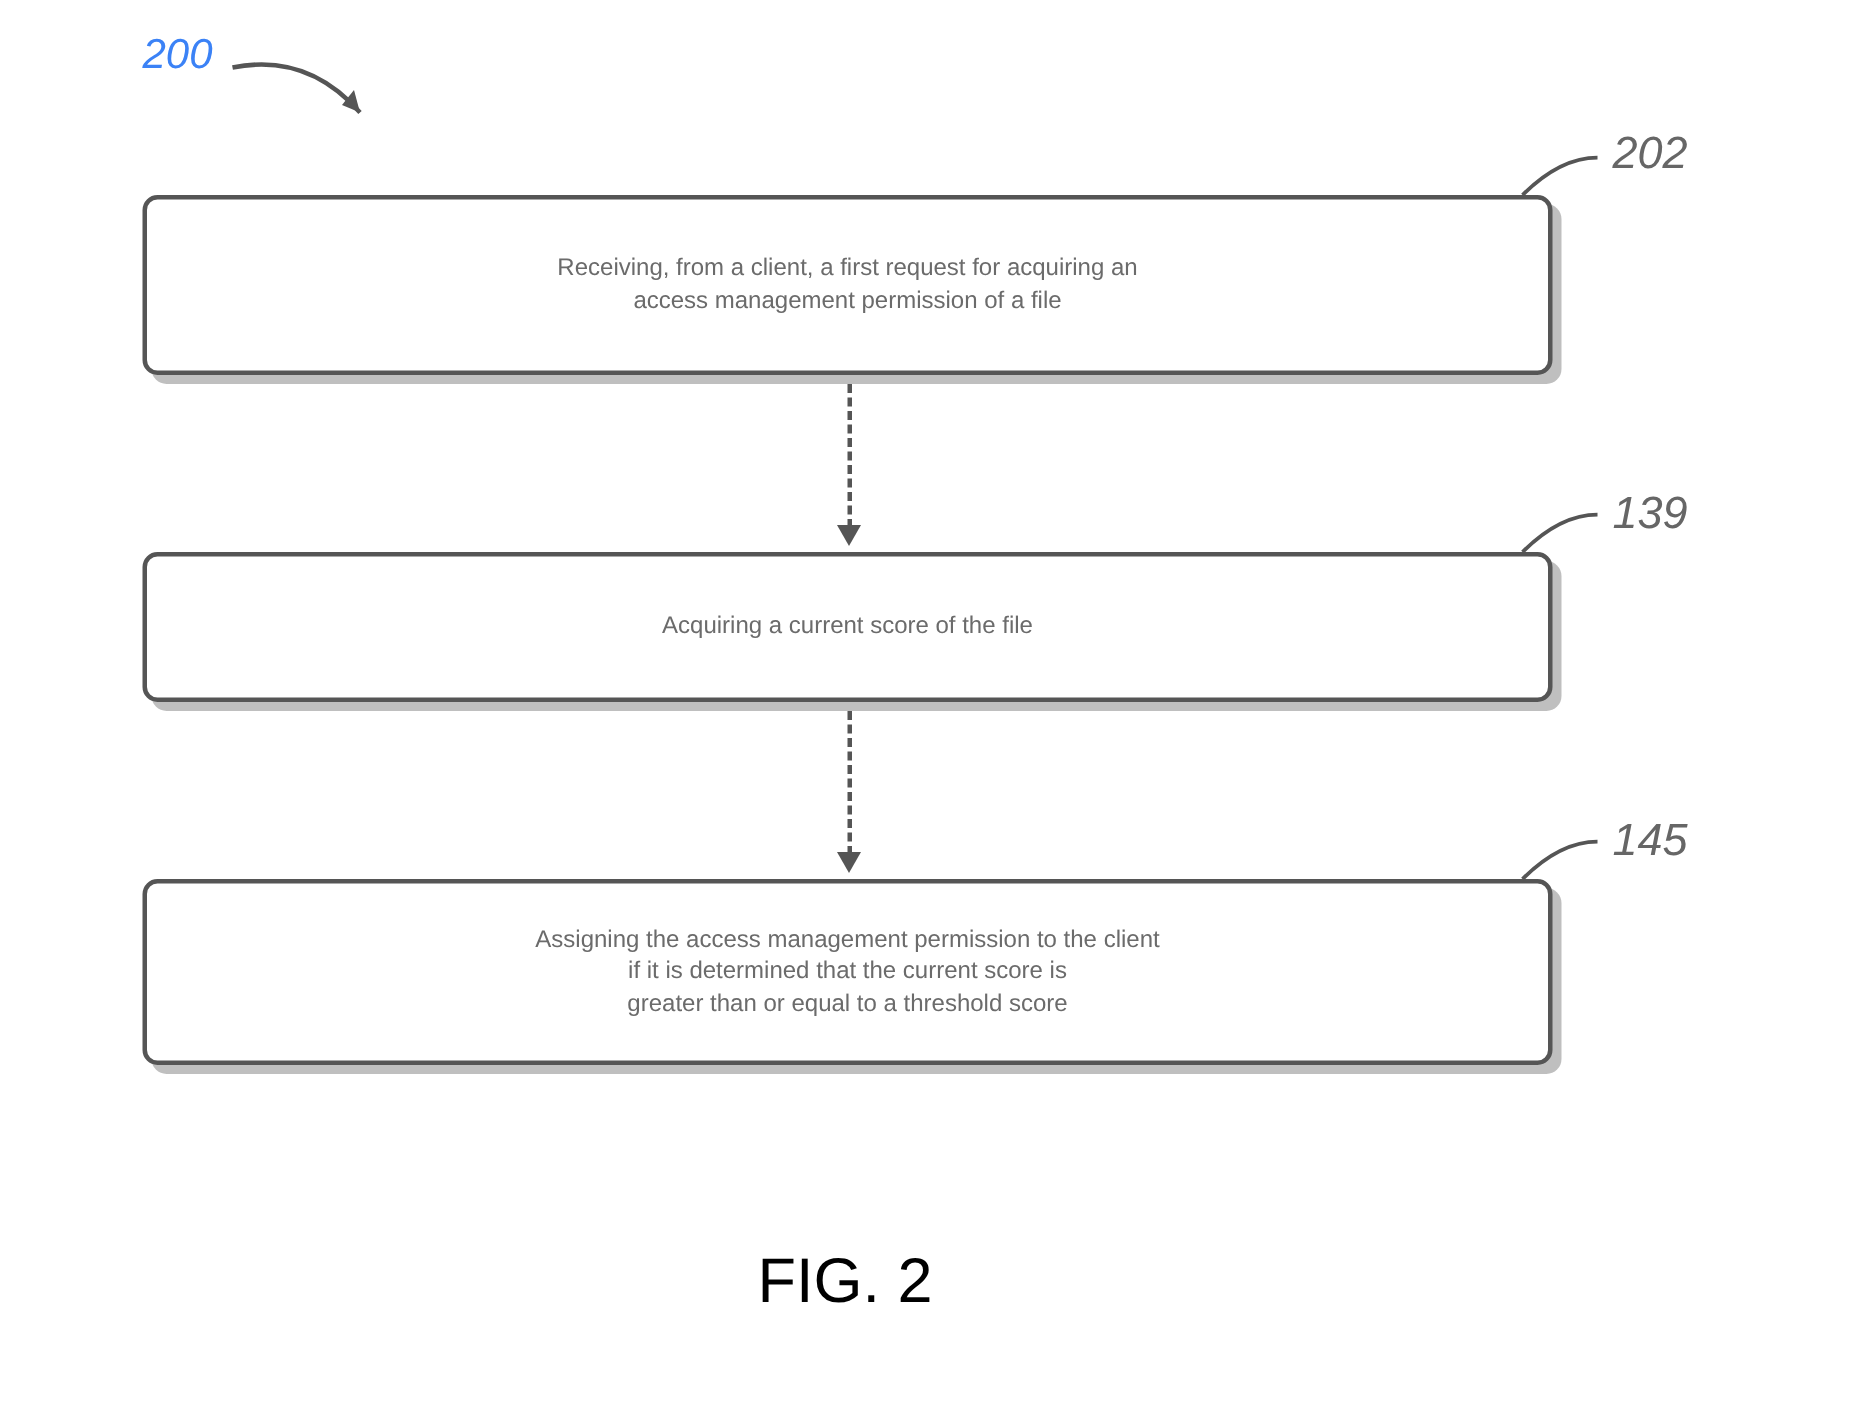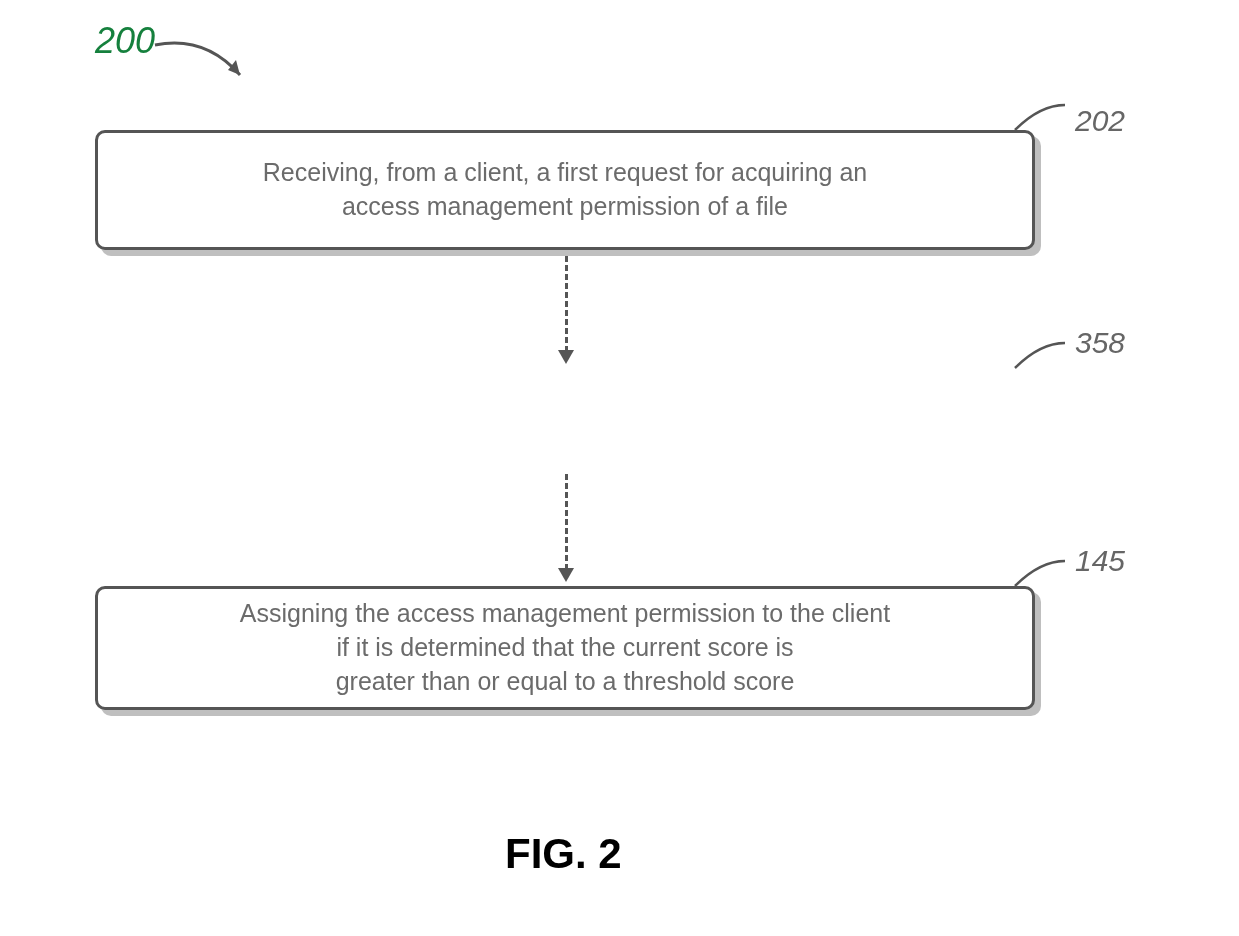--- a/index.html
+++ b/index.html
@@ -11,22 +11,22 @@
     font-family: Arial, Helvetica, sans-serif;
     color: #777;
   }
   .canvas {
     position: relative;
     width: 1239px;
     height: 936px;
   }
   .figure-label {
     position: absolute;
-    font-size: 36px;
-    color: #15803d;
+    font-size: 28px;
+    color: #3b82f6;
     font-style: italic;
   }
   .ref-label {
     position: absolute;
     font-size: 30px;
     color: #666;
     font-style: italic;
   }
   .box {
     position: absolute;
@@ -35,21 +35,21 @@
     background: #fff;
     box-shadow: 6px 6px 0 rgba(0,0,0,0.25);
     display: flex;
     align-items: center;
     justify-content: center;
     text-align: center;
     padding: 12px 30px;
     box-sizing: border-box;
   }
   .box-text {
-    font-size: 25px;
+    font-size: 16px;
     line-height: 1.35;
     color: #6b6b6b; 
     white-space: pre-line;
   }
   .arrow-line {
     position: absolute;
     width: 0;
     border-left: 3px dashed #555;
   }
   .arrow-head {
@@ -59,21 +59,21 @@
     border-left: 8px solid transparent;
     border-right: 8px solid transparent;
     border-top: 14px solid #555;
   }
   .pointer-curve {
     position: absolute;
   }
   .caption {
     position: absolute;
     font-size: 42px;
-    font-weight: bold;
+    font-weight: normal;
     color: #000;
     text-align: center;
   }
 </style>
 </head>
 <body>
 
 <div class="canvas">
 
   <div class="figure-label" style="left:95px; top:20px;">200</div>
@@ -83,29 +83,32 @@
     <polygon points="90,45 78,40 86,30" fill="#555"></polygon>
   </svg>
 
   <div class="box" style="left:95px; top:130px; width:940px; height:120px;">
     <span class="box-text">Receiving, from a client, a first request for acquiring an
 access management permission of a file</span>
   </div>
   <svg class="pointer-curve" style="left:1010px; top:100px;" width="70" height="40" aria-hidden="true">
     <path d="M5,30 Q30,5 55,5" stroke="#555" stroke-width="2.5" fill="none"></path>
   </svg>
-  <div class="ref-label" style="left:1075px; top:104px;text-align:center;">202</div>
+  <div class="ref-label" style="left:1075px; top:86px;text-align:center;">202</div>
 
   <div class="arrow-line" style="left:565px; top:256px; height:96px;"></div>
   <div class="arrow-head" style="left:558px; top:350px;"></div>
 
+  <div class="box" style="left:95px; top:368px; width:940px; height:100px;">
+    <span class="box-text">Acquiring a current score of the file</span>
+  </div>
   <svg class="pointer-curve" style="left:1010px; top:338px;" width="70" height="40" aria-hidden="true">
     <path d="M5,30 Q30,5 55,5" stroke="#555" stroke-width="2.5" fill="none"></path>
   </svg>
-  <div class="ref-label" style="left:1075px; top:326px;">358</div>
+  <div class="ref-label" style="left:1075px; top:326px;">139</div>
 
   <div class="arrow-line" style="left:565px; top:474px; height:96px;"></div>
   <div class="arrow-head" style="left:558px; top:568px;"></div>
 
   <div class="box" style="left:95px; top:586px; width:940px; height:124px;">
     <span class="box-text">Assigning the access management permission to the client
 if it is determined that the current score is
 greater than or equal to a threshold score</span>
   </div>
   <svg class="pointer-curve" style="left:1010px; top:556px;" width="70" height="40" aria-hidden="true">

